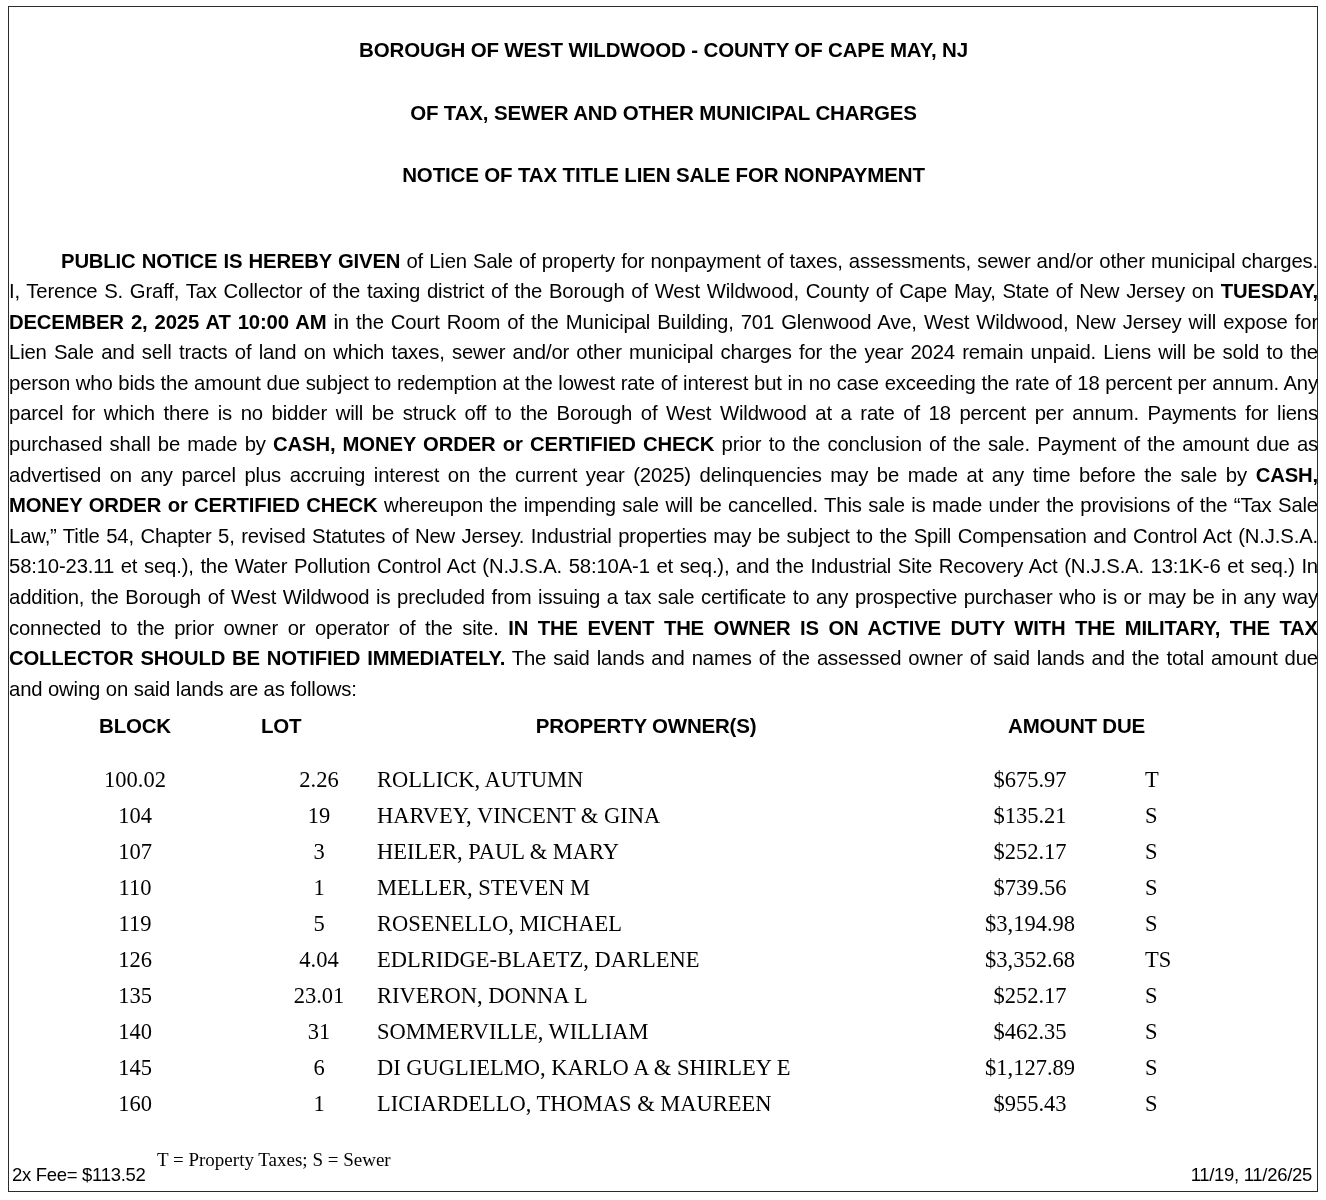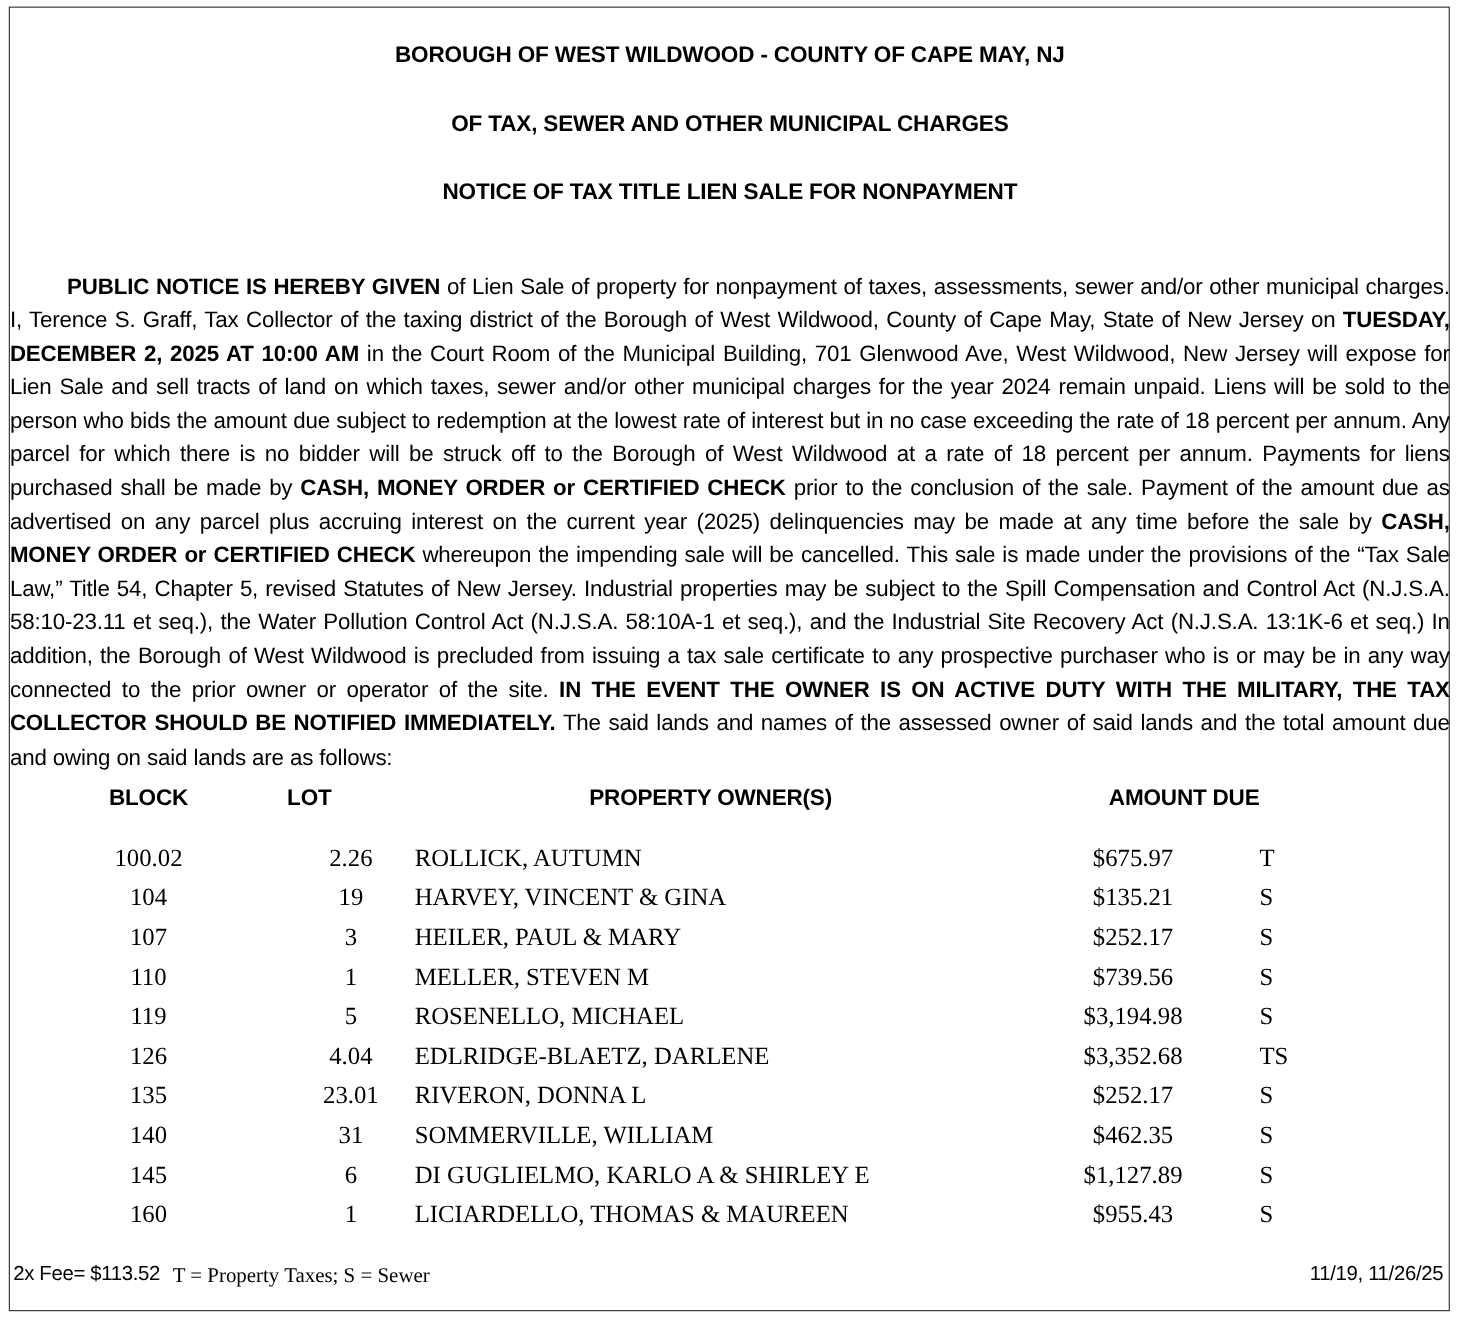--- a/index.html
+++ b/index.html
@@ -122,21 +122,21 @@
     font-family: "Liberation Serif", serif;
     font-size: 19px;
     line-height: 1;
   }
 
   
   .doc-footer {
     position: absolute;
     left: 12px;
     right: 14px;
-    bottom: 33px;
+    bottom: 16px;
     display: flex;
     justify-content: space-between;
     align-items: flex-end;
     font-family: "Liberation Sans", sans-serif;
     font-size: 18.5px;
     letter-spacing: -0.3px;
     line-height: 1;
   }
   .doc-footer .fee  { text-align: left; }
   .doc-footer .runs { text-align: right; }

